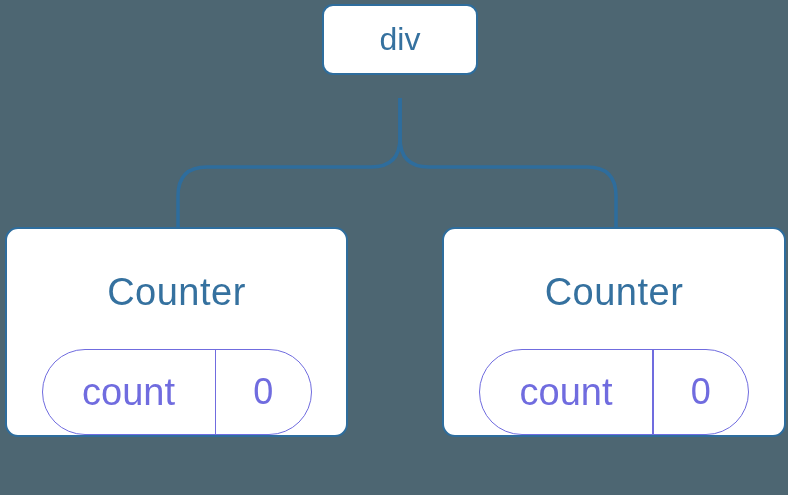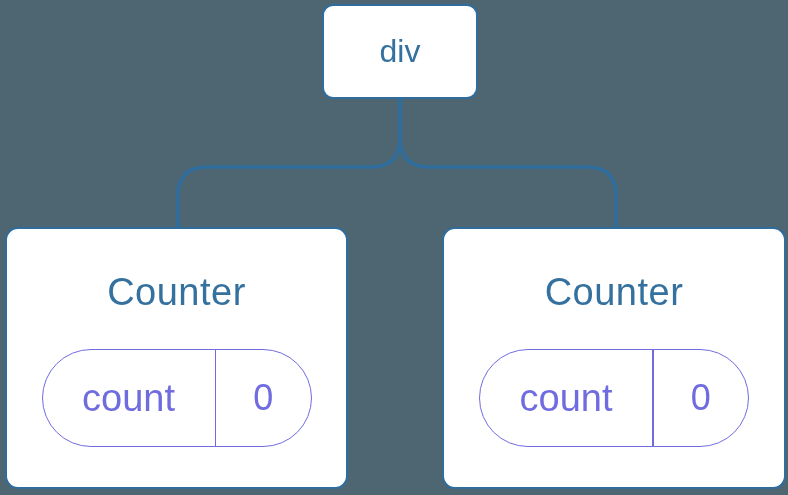--- a/index.html
+++ b/index.html
@@ -29,38 +29,38 @@
   .connectors path {
     fill: none;
     stroke: var(--line-blue, #2e6d9d);
     stroke-width: 3.5;
   }
   .root-node {
     position: absolute;
     left: 322px;
     top: 4px;
     width: 156px;
-    height: 95px;
+    height: 71px;
     box-sizing: border-box;
     background: var(--node-fill, #ffffff);
     border: 2.5px solid var(--line-blue, #2e6d9d);
     border-radius: 11px;
     display: flex;
     align-items: center;
     justify-content: center;
   }
   .root-label {
     font-size: 32px;
     font-weight: 500;
     color: var(--text-blue, #35719f);
   }
   .card {
     position: absolute;
     top: 227px;
-    height: 262px;
+    height: 210px;
     box-sizing: border-box;
     background: var(--node-fill, #ffffff);
     border: 2px solid var(--line-blue, #2e6d9d);
     border-radius: 13px;
     display: flex;
     flex-direction: column;
     align-items: center;
   }
   .card-left  { left: 5px;   width: 343px; }
   .card-right { left: 442px; width: 344px; }

